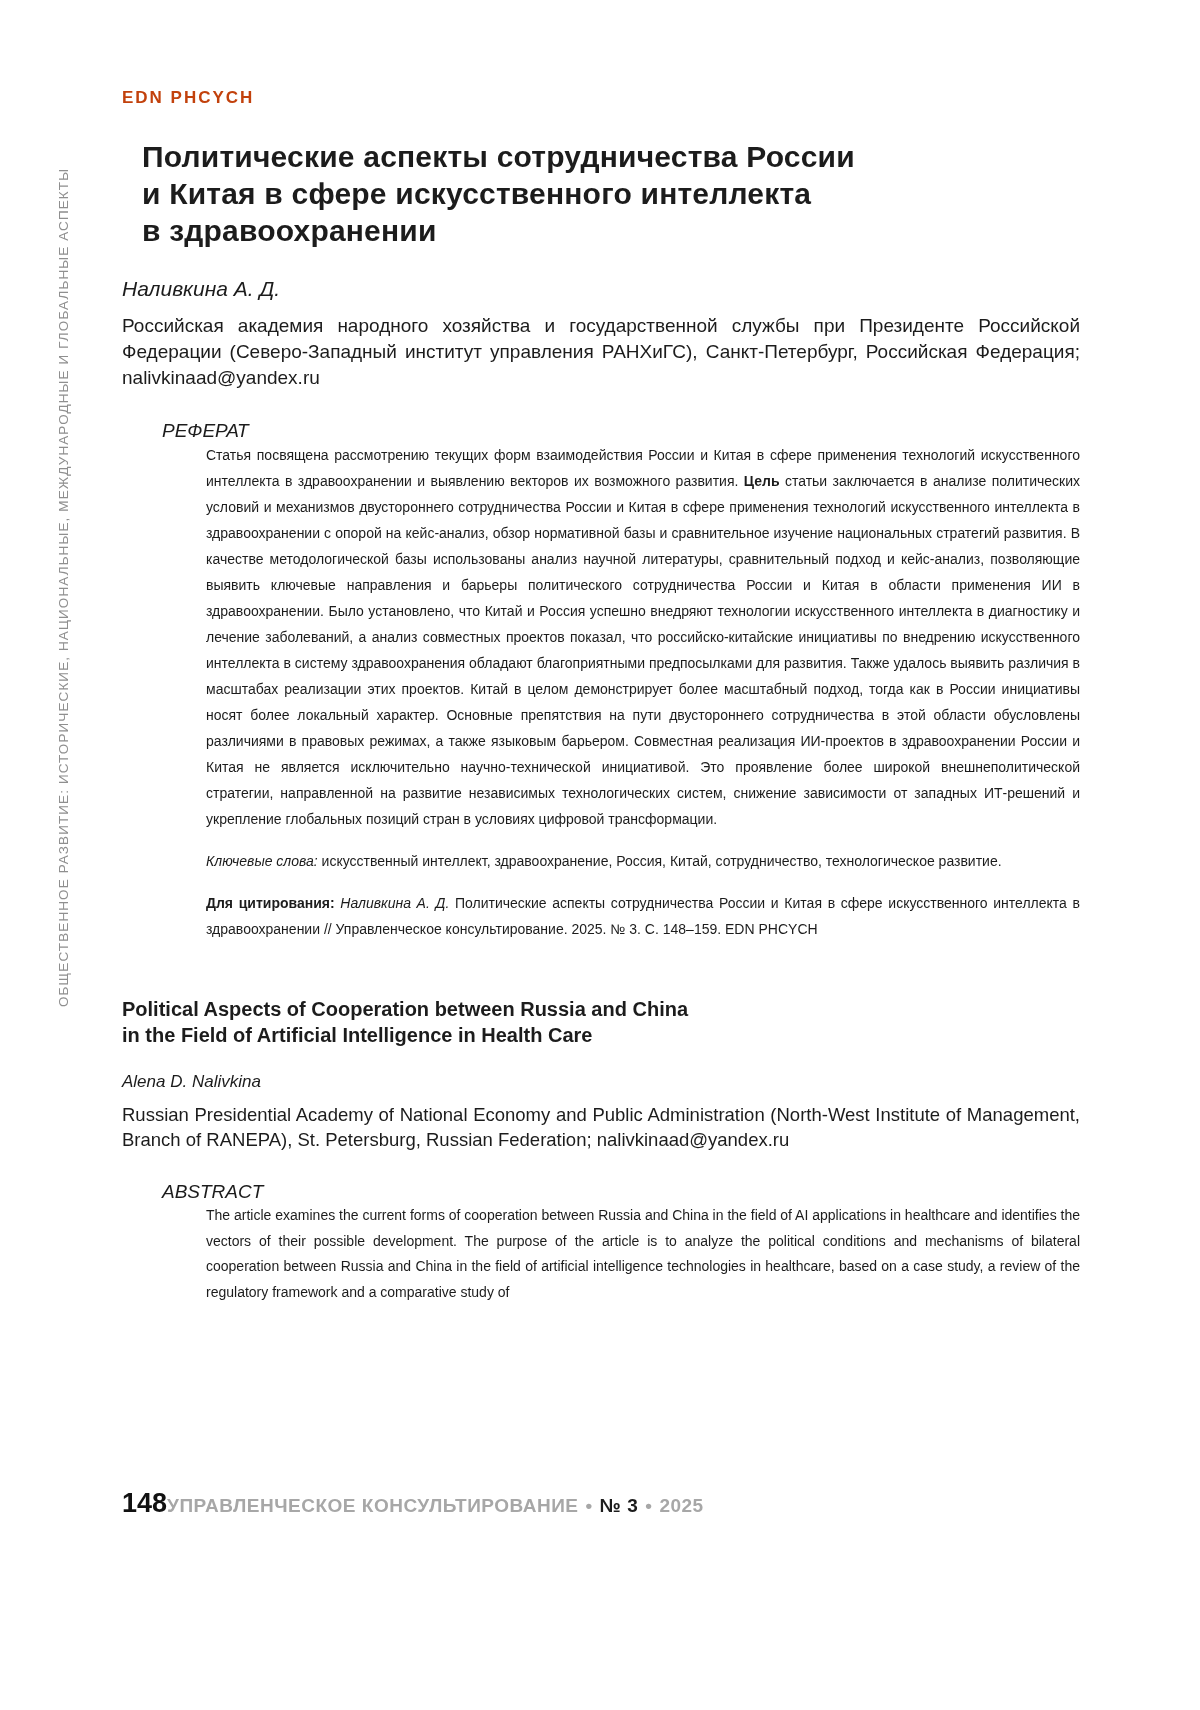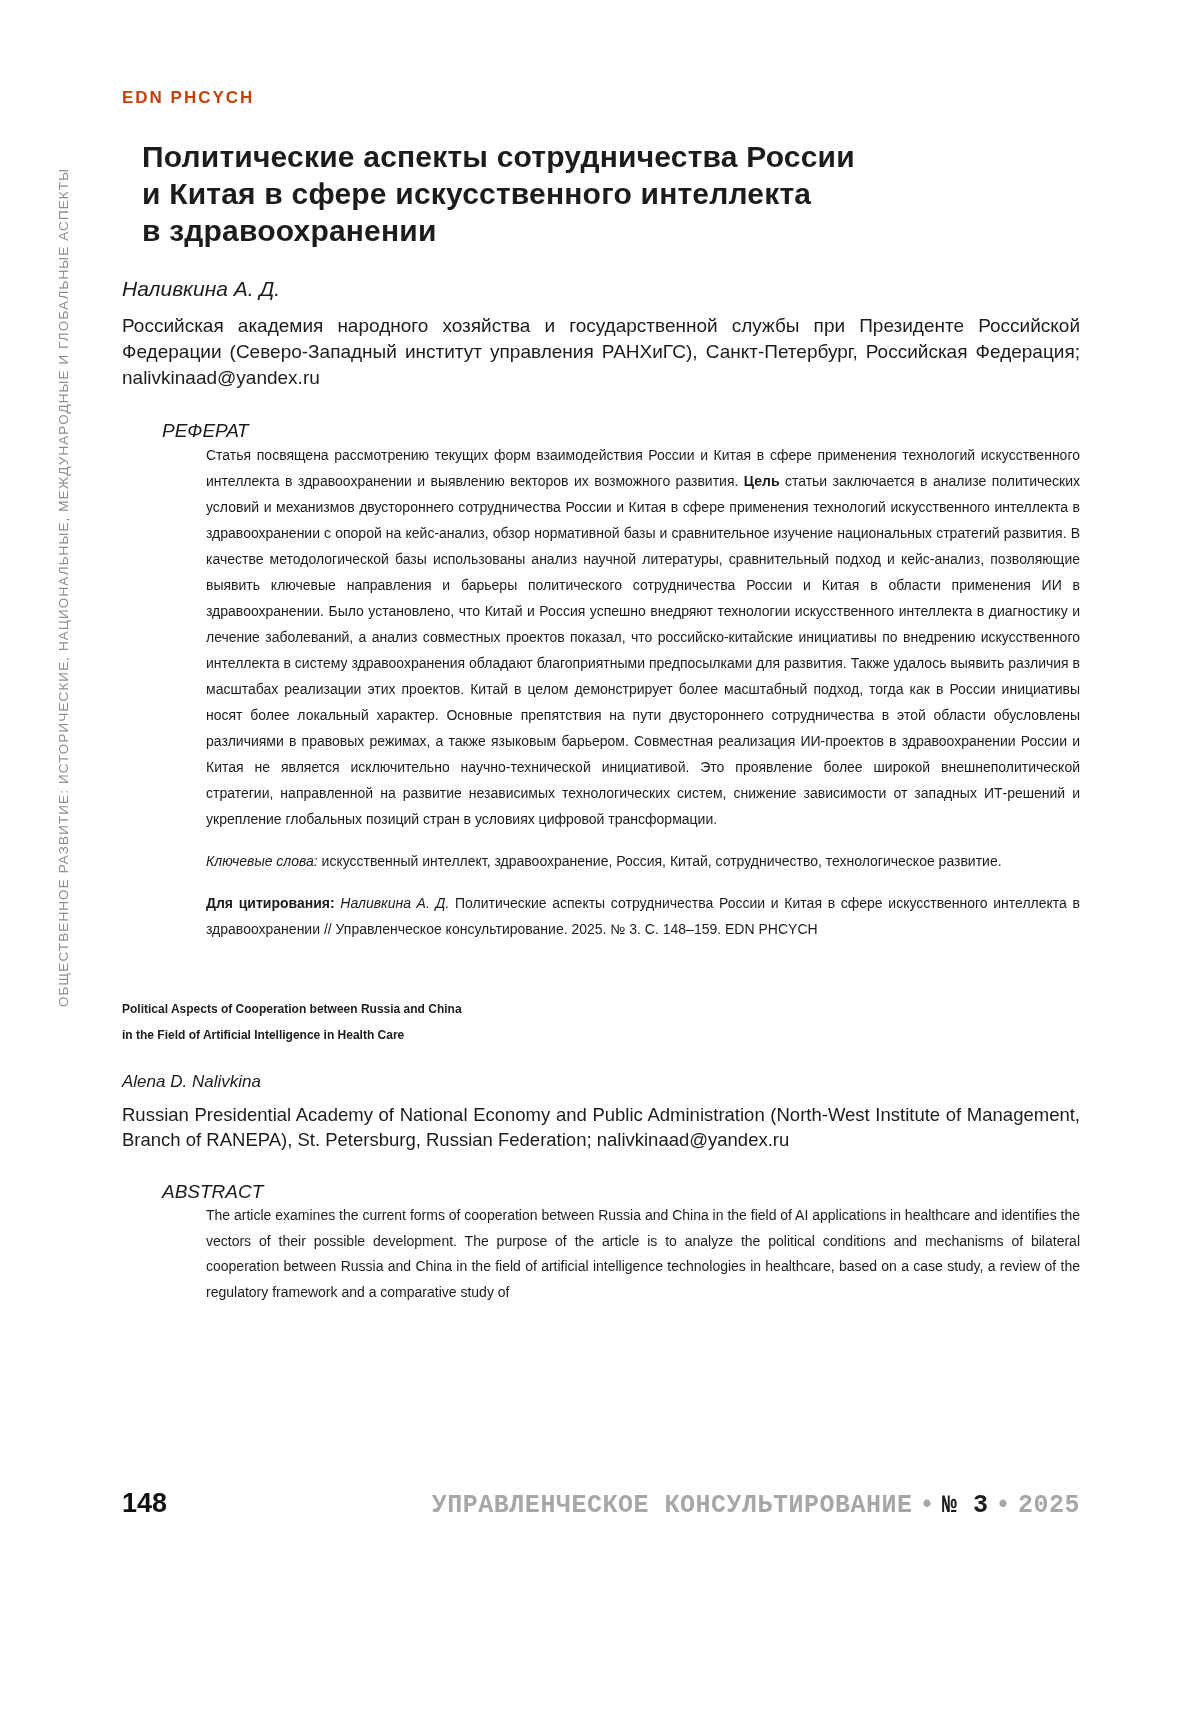--- a/index.html
+++ b/index.html
@@ -77,21 +77,21 @@
     line-height: 26px;
     text-align: justify;
     margin-left: 44px;
   }
 
   .keywords { margin-top: 16px; }
   .citation { margin-top: 16px; }
 
   .en-title {
     margin-top: 54px;
-    font-size: 12px;
+    font-size: 20px;
     font-weight: 700;
     line-height: 26px;
     white-space: pre-line;
   }
 
   .en-author {
     margin-top: 24px;
     font-style: italic;
     font-size: 17px;
   }
@@ -113,26 +113,25 @@
     display: flex;
     align-items: baseline;
   }
   .page-num {
     font-size: 27px;
     font-weight: 700;
     color: #111;
   }
   .journal-line {
     flex: 1;
-    text-align: right;
-    font-size: 25px;
+    text-align: left;
+    font-size: 19px;
     font-weight: 600;
     letter-spacing: 0.5px;
     color: #a7a7a7;
-    font-family: Liberation Mono, monospace;
   }
   .journal-line .dot { margin: 0 7px; color: #a7a7a7; }
   .journal-line .issue { color: #1c1c1c; font-weight: 700; }
   .journal-line .year { color: #a7a7a7; }
 </style>
 </head>
 <body>
 
 <div class="page">
 

